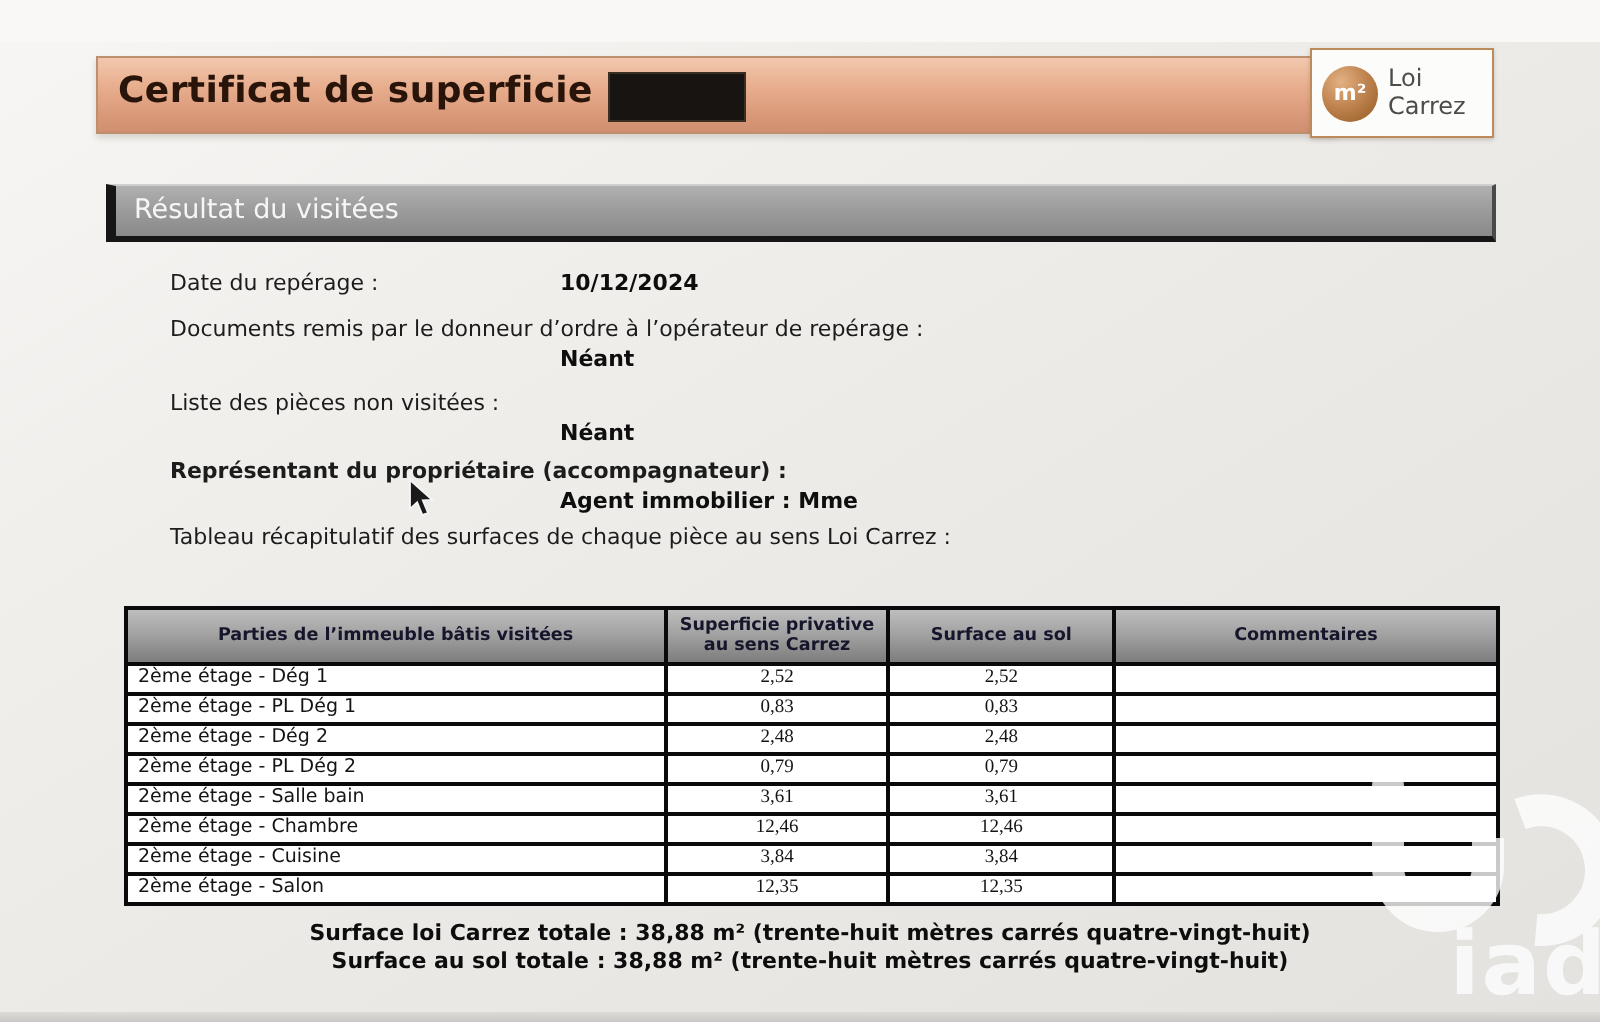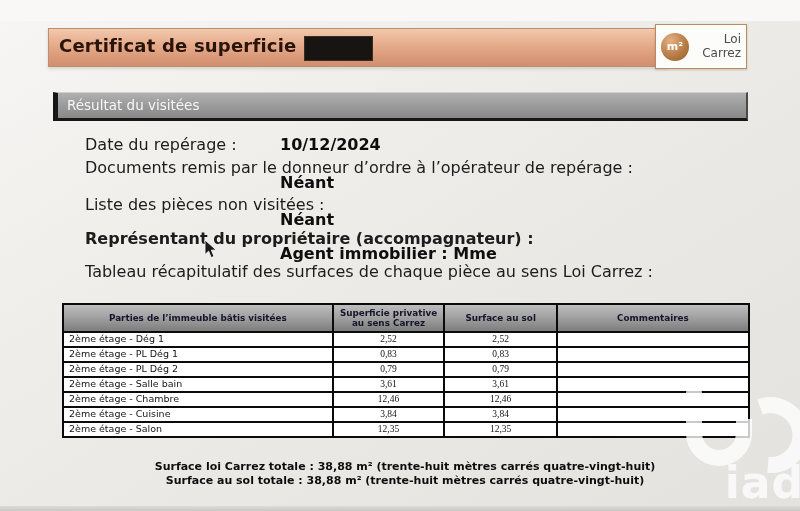--- a/index.html
+++ b/index.html
@@ -24,31 +24,31 @@
     background:#171412; box-shadow:0 0 0 1px #3a2d22; }
 
   
   .badge { position:absolute; left:655px; top:24px; width:92px; height:45px; box-sizing:border-box;
     background:#fcfcfa; border:1px solid #bd8a5c; box-shadow:0 1px 2px rgba(90,70,55,.25);
     display:flex; align-items:center; gap:5px; padding:0 5px; }
   .m2-circle { width:28px; height:28px; border-radius:50%; flex:0 0 auto;
     background:radial-gradient(circle at 34% 28%, #e3b183 0%, #c08551 45%, #a36a33 80%, #93571f 100%);
     color:#fff; font-weight:bold; font-size:11px;
     display:flex; align-items:center; justify-content:center; }
-  .badge-text { flex:1; text-align:right; color:#4c4c4c; font-size:12px; line-height:1.15; }
+  .badge-text { flex:1; text-align:left; color:#4c4c4c; font-size:12px; line-height:1.15; }
 
   
   .section-bar { position:absolute; left:53px; top:92px; width:695px; height:29px; box-sizing:border-box;
     background:linear-gradient(180deg,#b0b0b0 0%,#9d9d9d 45%,#898989 100%);
     border-left:5px solid #161616; border-bottom:3px solid #161616;
     border-top:1px solid #cfcfcf; border-right:2px solid #4a4a4a; }
   .section-title { display:block; padding-left:9px; line-height:24px; font-size:13.5px; color:#f6f6f5; }
 
   
-  .line { position:absolute; white-space:nowrap; font-size:16px; color:#1c1c1c; }
+  .line { position:absolute; white-space:nowrap; font-size:11px; color:#1c1c1c; }
   .val  { font-weight:bold; color:#0e0e0e; }
 
   
   .table-wrap { position:absolute; left:62px; top:291px; width:688px; }
   table.surfaces { width:100%; border-collapse:collapse; table-layout:fixed; background:#fff;
     border:2px solid #0a0a0a;margin-top:12px; }
   table.surfaces th {
     background:linear-gradient(180deg,#bdbdbd 0%,#a3a3a3 45%,#7d7d7d 100%);
     color:#15152c; font-size:8.8px; font-weight:bold; line-height:1.15;
     padding:2px 3px; border:2px solid #0a0a0a; height:22px; text-align:center; }
@@ -133,20 +133,26 @@
             <td class="num">2,52</td>
             <td></td>
           </tr>
         <tr>
             <td>2ème étage - PL Dég 1</td>
             <td class="num">0,83</td>
             <td class="num">0,83</td>
             <td></td>
           </tr>
         <tr>
+            <td>2ème étage - Dég 2</td>
+            <td class="num">2,48</td>
+            <td class="num">2,48</td>
+            <td></td>
+          </tr>
+        <tr>
             <td>2ème étage - PL Dég 2</td>
             <td class="num">0,79</td>
             <td class="num">0,79</td>
             <td></td>
           </tr>
         <tr>
             <td>2ème étage - Salle bain</td>
             <td class="num">3,61</td>
             <td class="num">3,61</td>
             <td></td>

